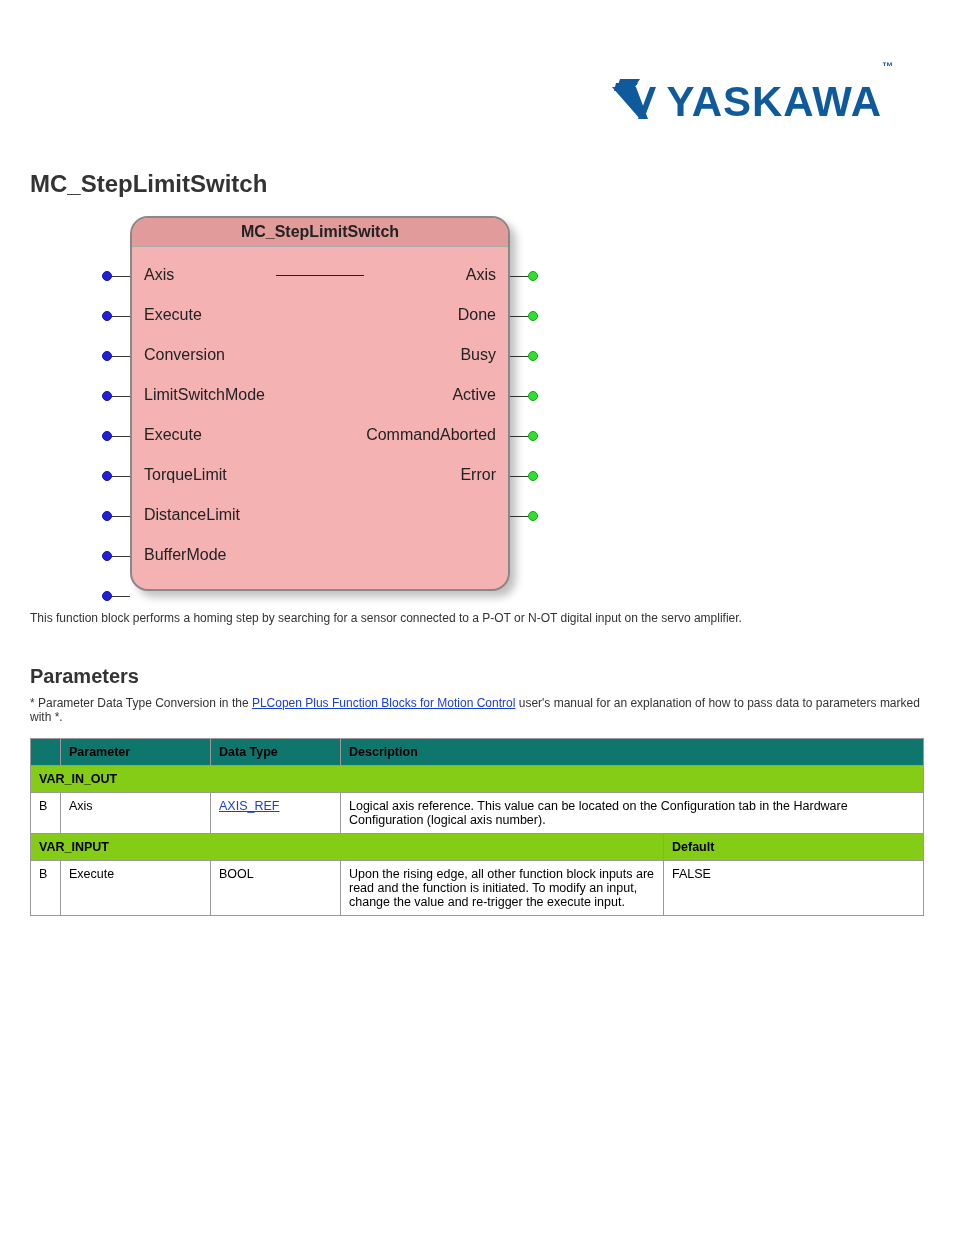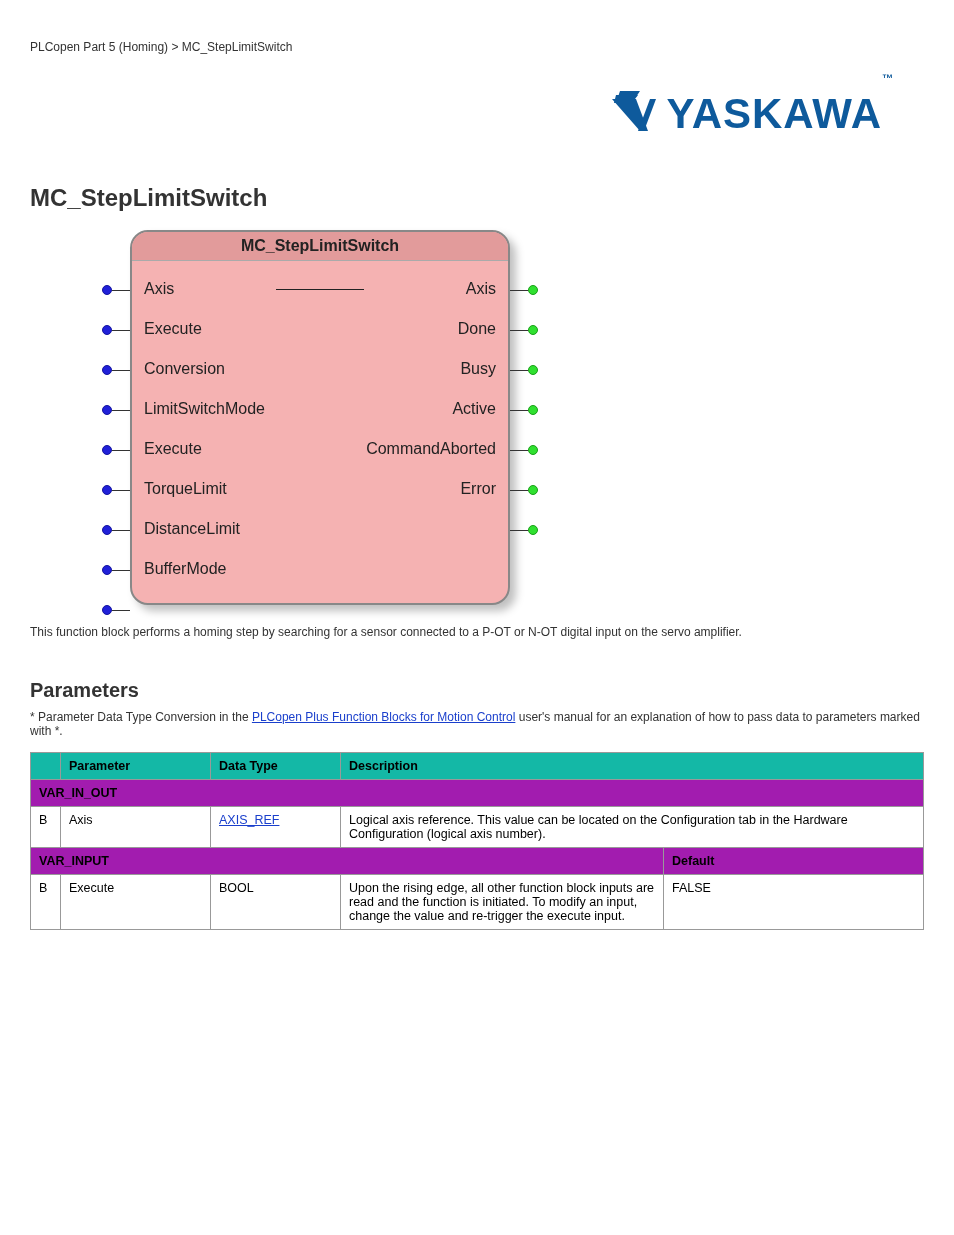--- a/index.html
+++ b/index.html
@@ -1,21 +1,21 @@
 <!DOCTYPE html>
 <html><head>
 <meta charset="utf-8">
 <style>
 * { box-sizing: border-box; margin: 0; padding: 0; }
 body { font-family: Arial, sans-serif; background: #fff; width: 954px; margin: 0 auto; position: relative; }
 
 .page { padding: 40px 30px; }
 
 
-.logo-wrap { position: absolute; top: 89px; right: 60px; display: flex; align-items: center; gap: 8px; }
+.logo-wrap { position: absolute; top: 77px; right: 60px; display: flex; align-items: center; gap: 8px; }
 .logo-mark { width: 50px; height: 50px; }
 .logo-text { font-size: 42px; font-weight: bold; color: #0e5a9c; letter-spacing: 1px; font-family: Arial, sans-serif; }
 .logo-tm { font-size: 11px; color: #0e5a9c; vertical-align: top; position: relative; top: -18px; }
 
 
 .breadcrumb { font-size: 12px; color: #333; margin-bottom: 20px; }
 
 
 .section-heading { font-size: 24px; font-weight: bold; color: #333; margin-bottom: 18px; margin-top: 130px; }
 
@@ -36,22 +36,22 @@
 .pin-stub-right { position: absolute; right: -18px; width: 18px; height: 1px; background: #333; }
 
 
 .sub-heading { font-size: 20px; font-weight: bold; color: #333; margin-top: 40px; margin-bottom: 8px; }
 .note-text { font-size: 12px; color: #333; margin-bottom: 14px; }
 .note-text a { color: #1a3fcc; text-decoration: underline; }
 
 
 .param-table { width: 100%; border-collapse: collapse; font-size: 12.5px; }
 .param-table td, .param-table th { border: 1px solid #999; padding: 6px 8px; vertical-align: top; text-align: left; }
-.hdr-row td { background: #14b8a6; font-weight: bold; }
-.subhdr-row td { background: #a21caf; font-weight: bold; }
+.hdr-row td { background: #0f766e; font-weight: bold; }
+.subhdr-row td { background: #84cc16; font-weight: bold; }
 .c1 { width: 30px; }
 .c2 { width: 150px; }
 .c3 { width: 130px; }
 .c4 { width: auto; margin-top: 25px; }
 .c5 { width: 260px; }
 .link { color: #1a3fcc; text-decoration: underline; }
 </style>
 </head>
 <body>
 
@@ -60,21 +60,20 @@
   <div class="logo-wrap">
     <svg class="logo-mark" viewBox="0 0 50 50">
       <path d="M 4 10 L 28 10 L 40 42 L 32 42 Z" fill="#0e5a9c"></path>
       <path d="M 8 6 L 30 6 L 24 14 L 6 14 Z" fill="#0e5a9c"></path>
       <path d="M 12 2 L 32 2 L 28 8 L 10 8 Z" fill="#0e5a9c"></path>
       <path d="M 42 10 L 48 10 L 36 42 L 30 42 Z" fill="#0e5a9c"></path>
     </svg>
     <span class="logo-text"><span>YASKAWA</span><span class="logo-tm">™</span></span>
   </div>
 
-  <div class="breadcrumb">PLCopen Part 5 (Homing) &gt; MC_StepLimitSwitch</div>
 
   <h1 class="section-heading">MC_StepLimitSwitch</h1>
 
   <div class="fb-container">
     <div class="fb-box">
       <div class="fb-title">MC_StepLimitSwitch</div>
       <div class="fb-body" id="fb-body">
           <div class="fb-row">
             <div class="fb-left">Axis</div>
             <div class="fb-axis-line"></div>

